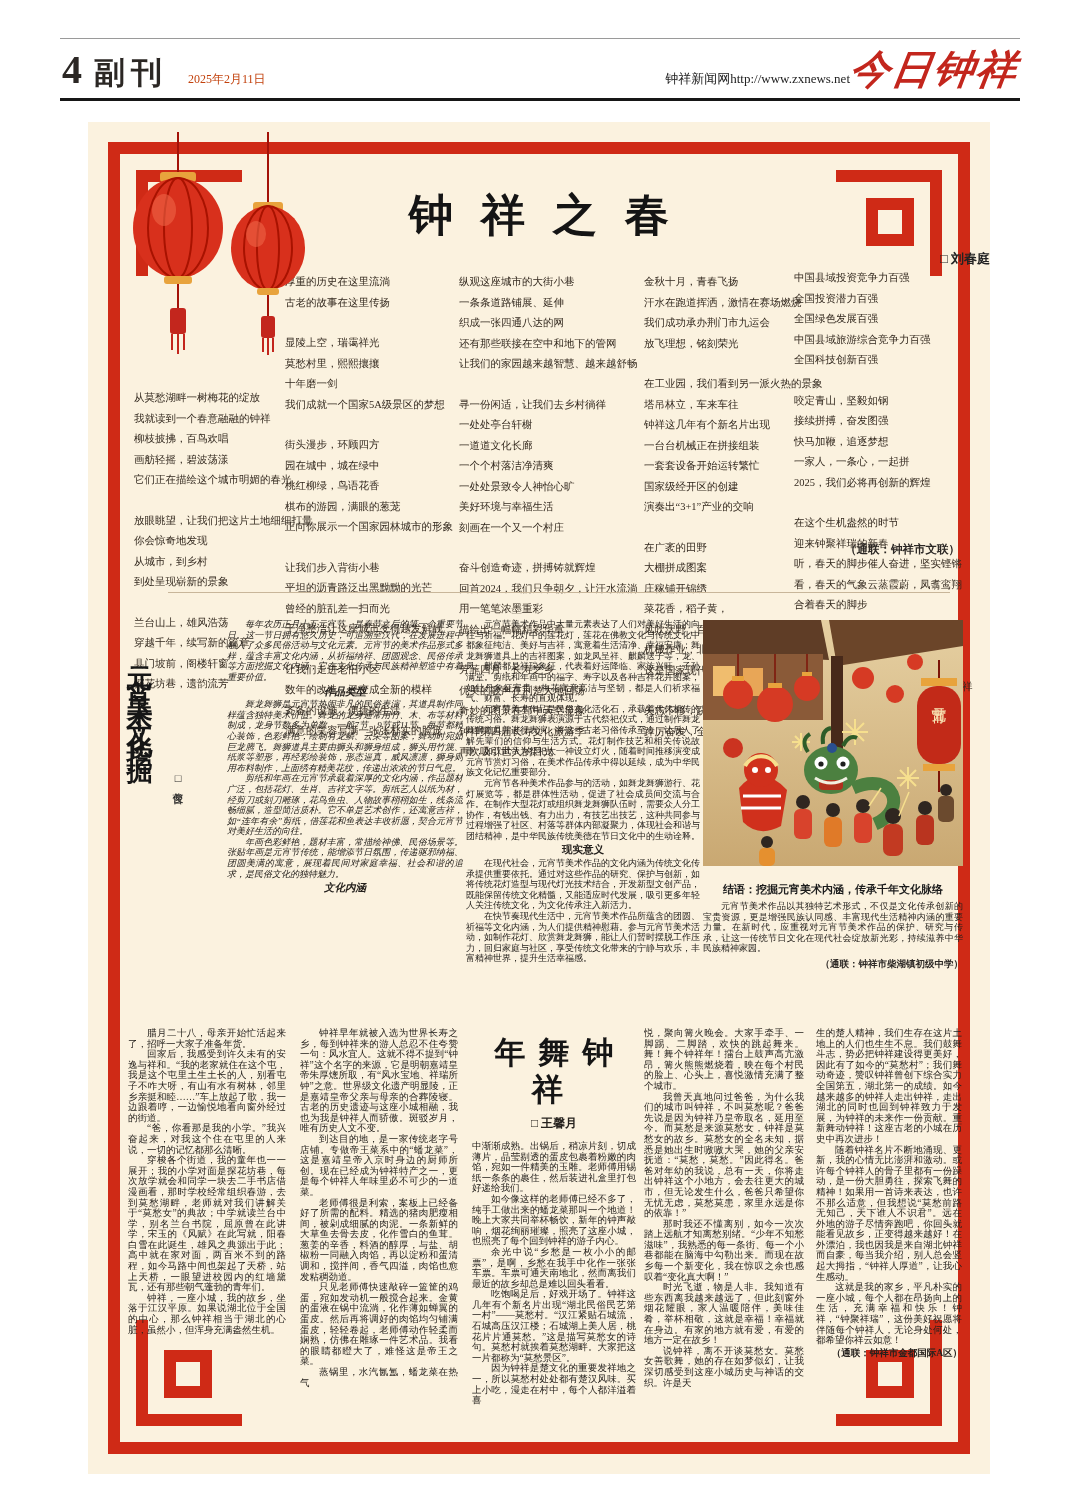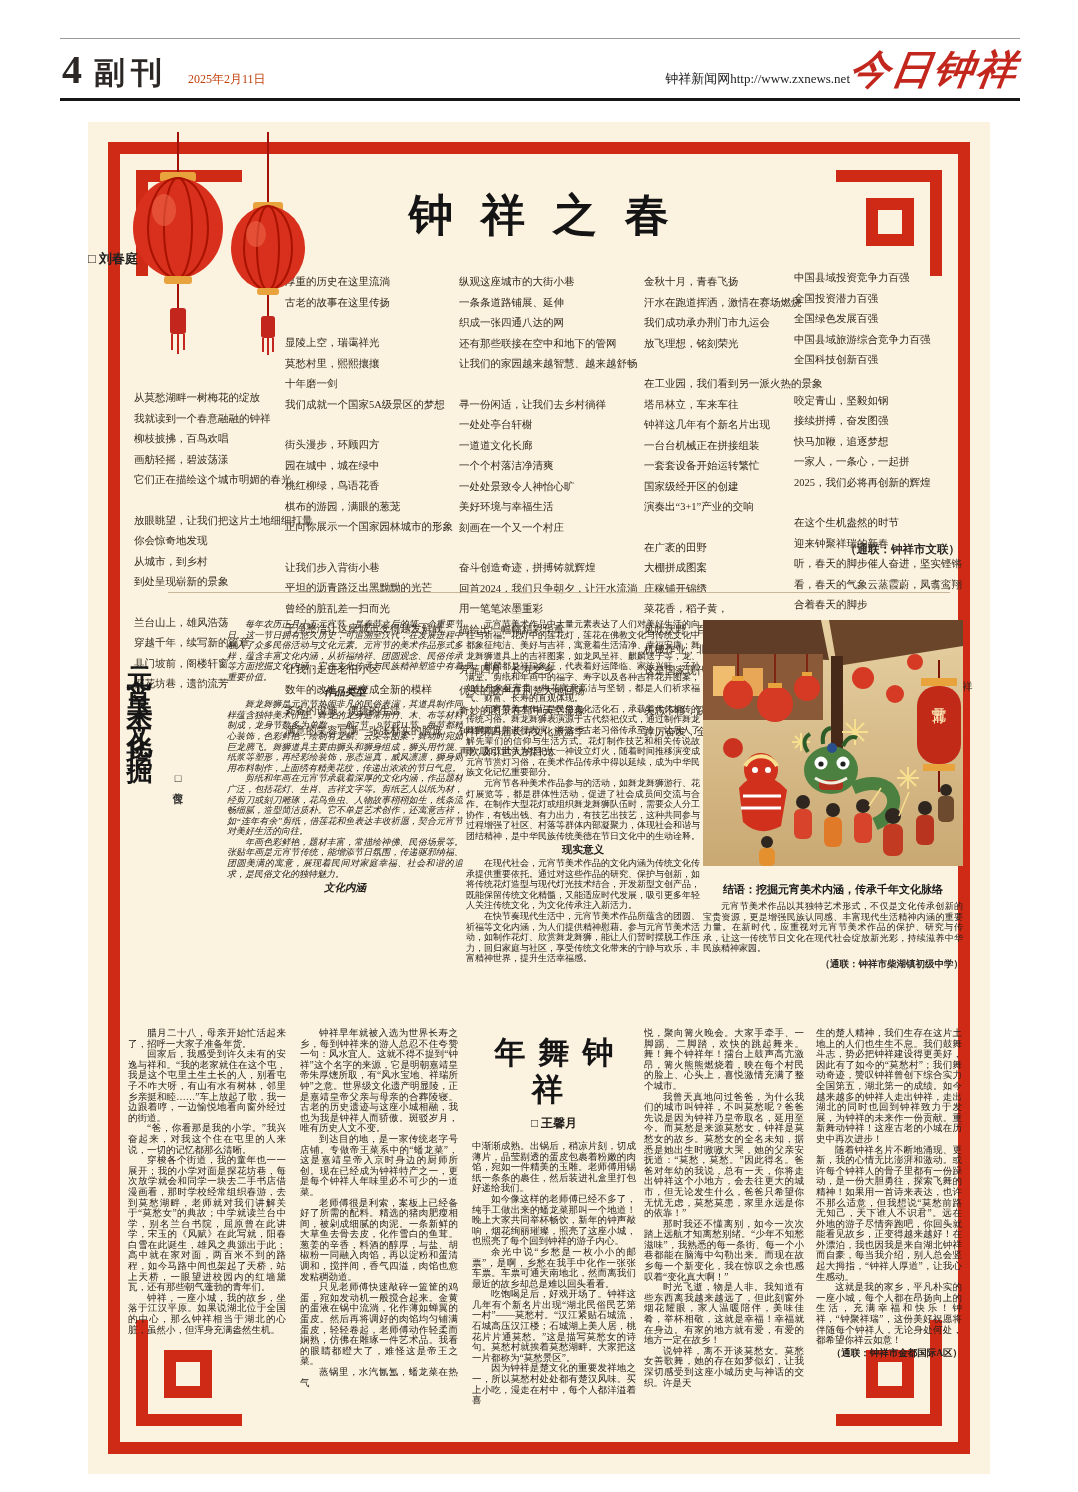--- a/index.html
+++ b/index.html
@@ -27,21 +27,21 @@
   .bar-right{top:26px;bottom:26px;right:20px;width:12px;}
   .corner{position:absolute;width:140px;height:140px;}
   .c-tl{left:14px;top:14px;}
   .c-tr{right:14px;top:14px;transform:scaleX(-1);}
   .c-bl{left:14px;bottom:14px;transform:scaleY(-1);}
   .c-br{right:14px;bottom:14px;transform:rotate(180deg);}
   .lanterns{position:absolute;left:20px;top:10px;width:230px;height:235px;z-index:6;}
   
   .poem-title{position:absolute;left:0;right:0;top:64px;text-align:center;font-size:44px;font-weight:bold;
               letter-spacing:28px;text-indent:28px;color:#141414;}
-  .poem-author{position:absolute;left:0;right:0;top:128px;text-align:left;font-size:13px;font-weight:bold;color:#222;}
+  .poem-author{position:absolute;left:0;right:0;top:128px;text-align:right;font-size:13px;font-weight:bold;color:#222;}
   .pcol{position:absolute;font-size:10.5px;line-height:20.5px;color:#33291f;}
   .pcol .pline{white-space:nowrap;}
   .stanza{margin-bottom:20px;}
   .pcolA{left:46px;top:266px;width:158px;}
   .pcol1{left:197px;top:150px;width:174px;}
   .pcol2{left:371px;top:150px;width:184px;}
   .pcol3{left:556px;top:150px;width:148px;}
   .pcol4{left:706px;top:146px;width:164px;}
   .poem-byline{position:absolute;left:706px;top:420px;width:166px;text-align:right;font-weight:bold;font-size:11.5px;}
   .divider{position:absolute;left:80px;top:470px;width:782px;height:1px;background:#c8b69a;}

